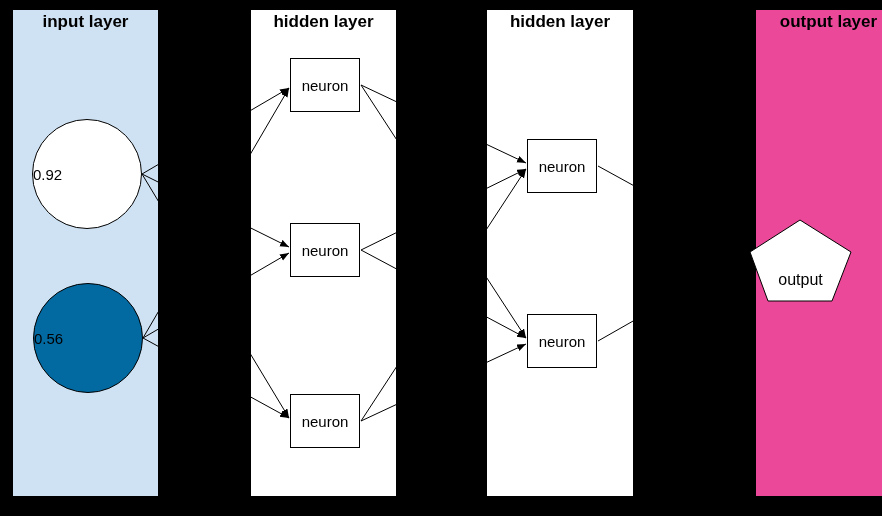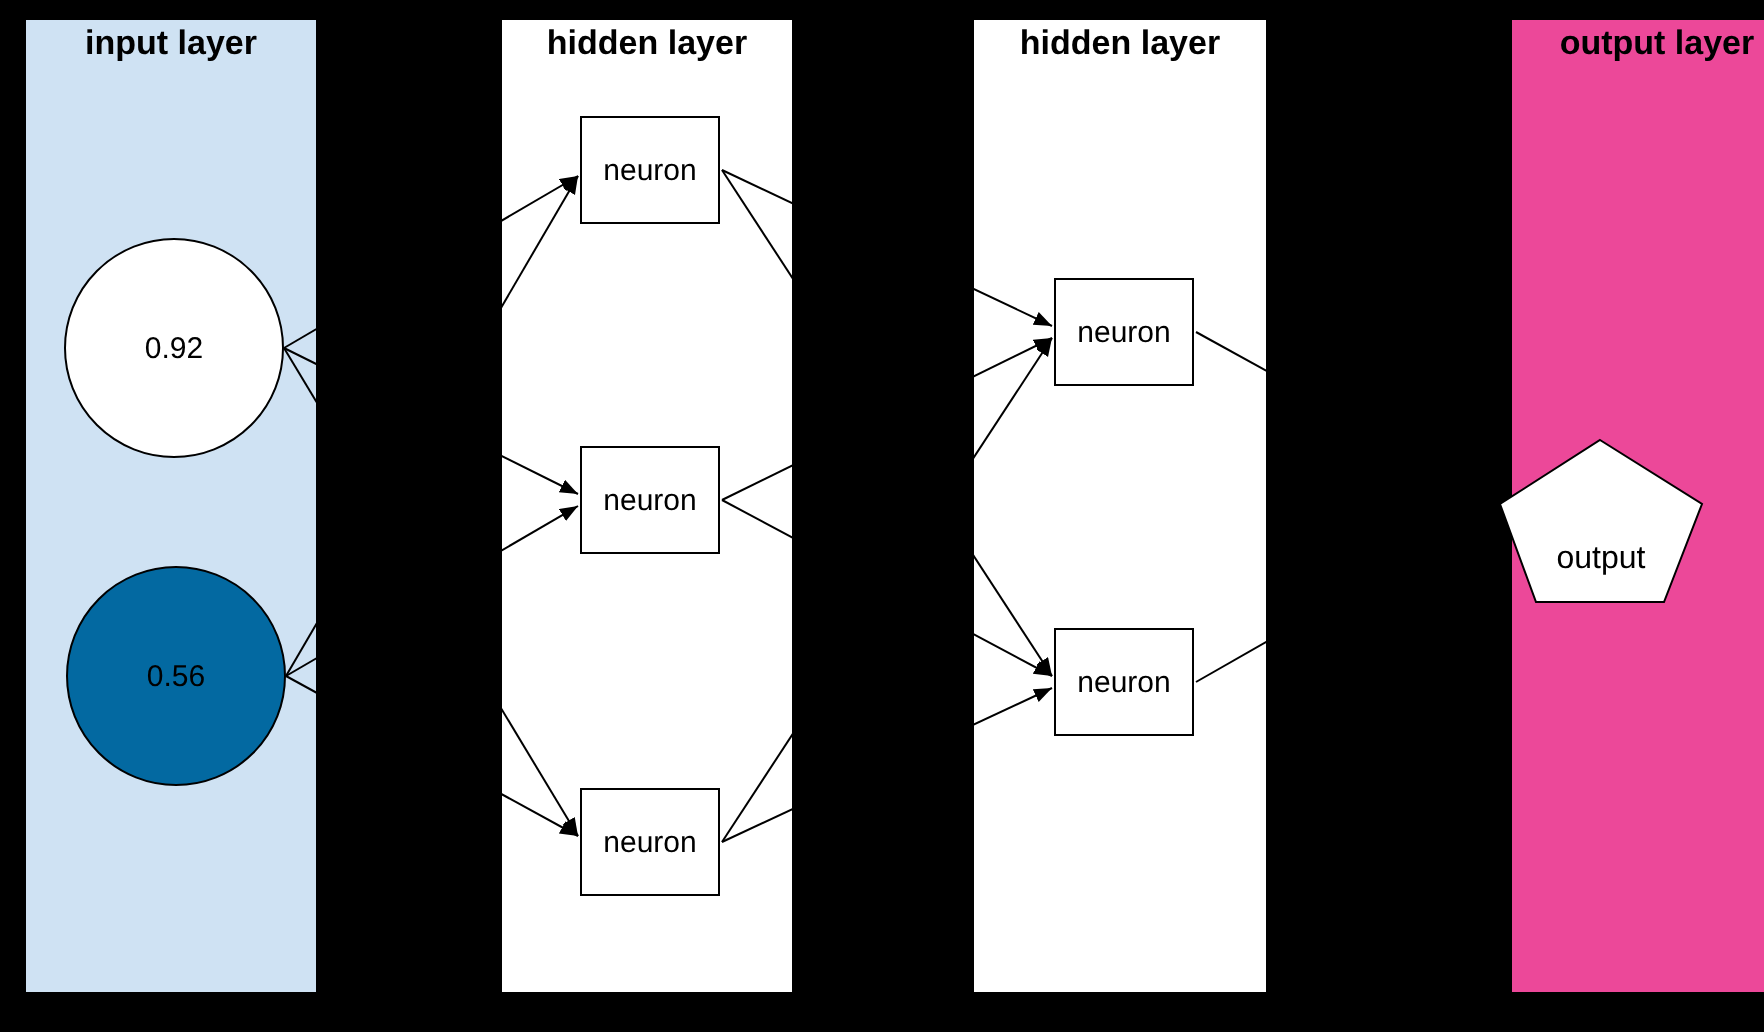--- a/index.html
+++ b/index.html
@@ -29,21 +29,21 @@
   }
   .node-circle {
     position: absolute;
     width: 110px;
     height: 110px;
     border: 1px solid #000000;
     border-radius: 50%;
     background: #ffffff;
     display: flex;
     align-items: center;
-    justify-content: center;
+    justify-content: flex-start;
     font-size: 15px;
     color: #000000;
     box-sizing: border-box;
     z-index: 2;
   }
   .node-rect {
     position: absolute;
     width: 70px;
     height: 54px;
     border: 1px solid #000000;

